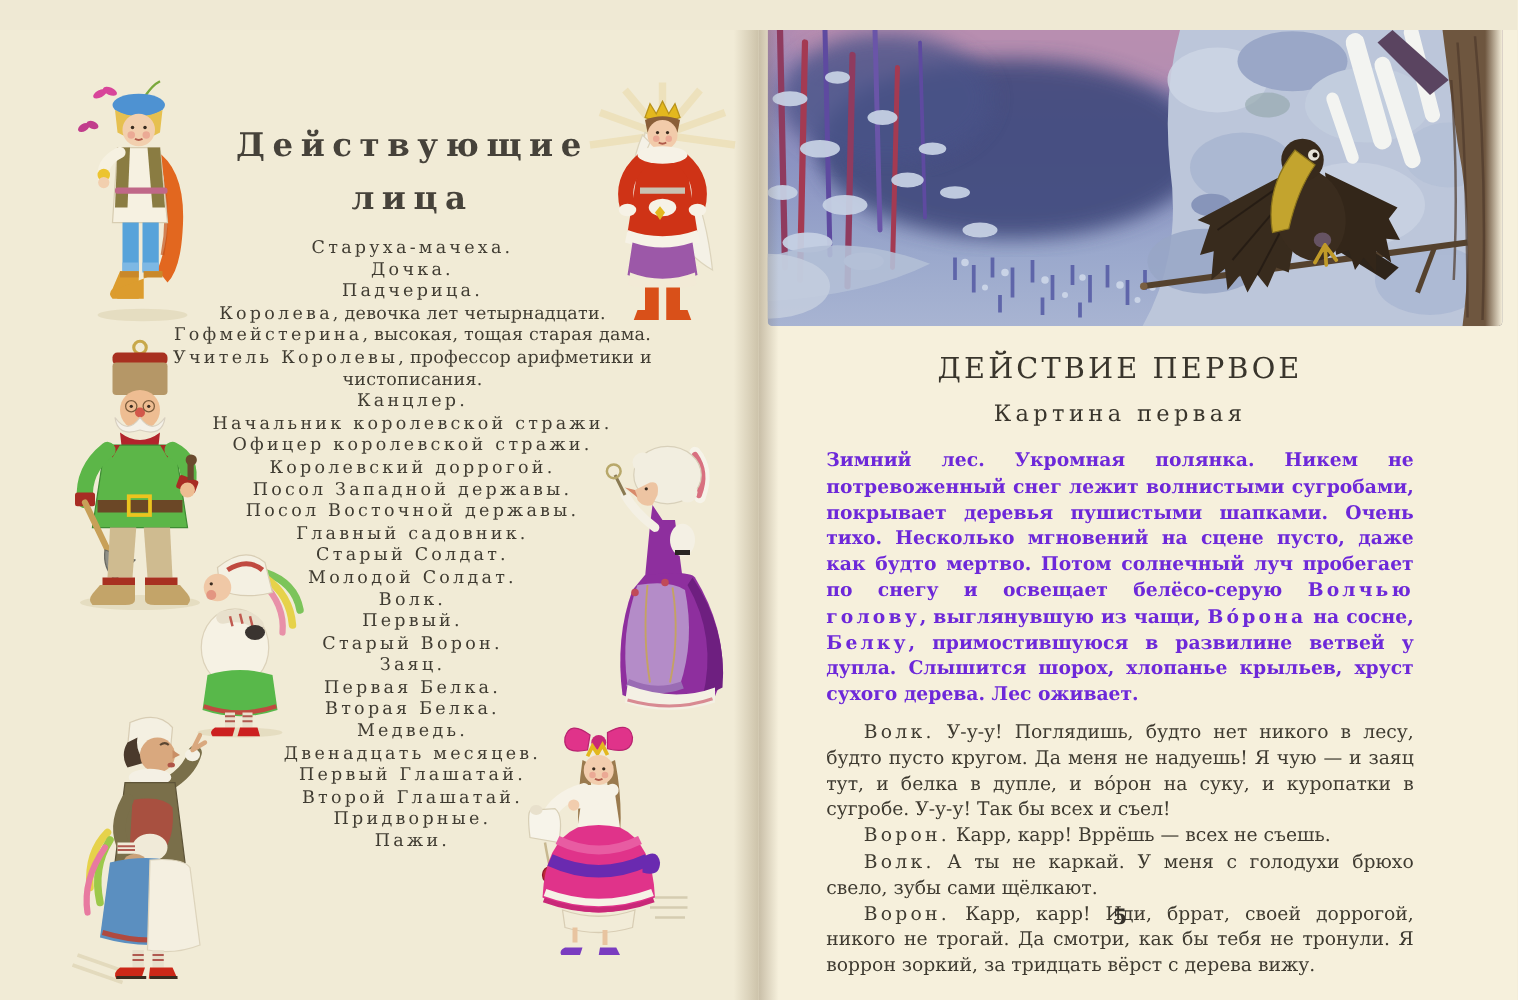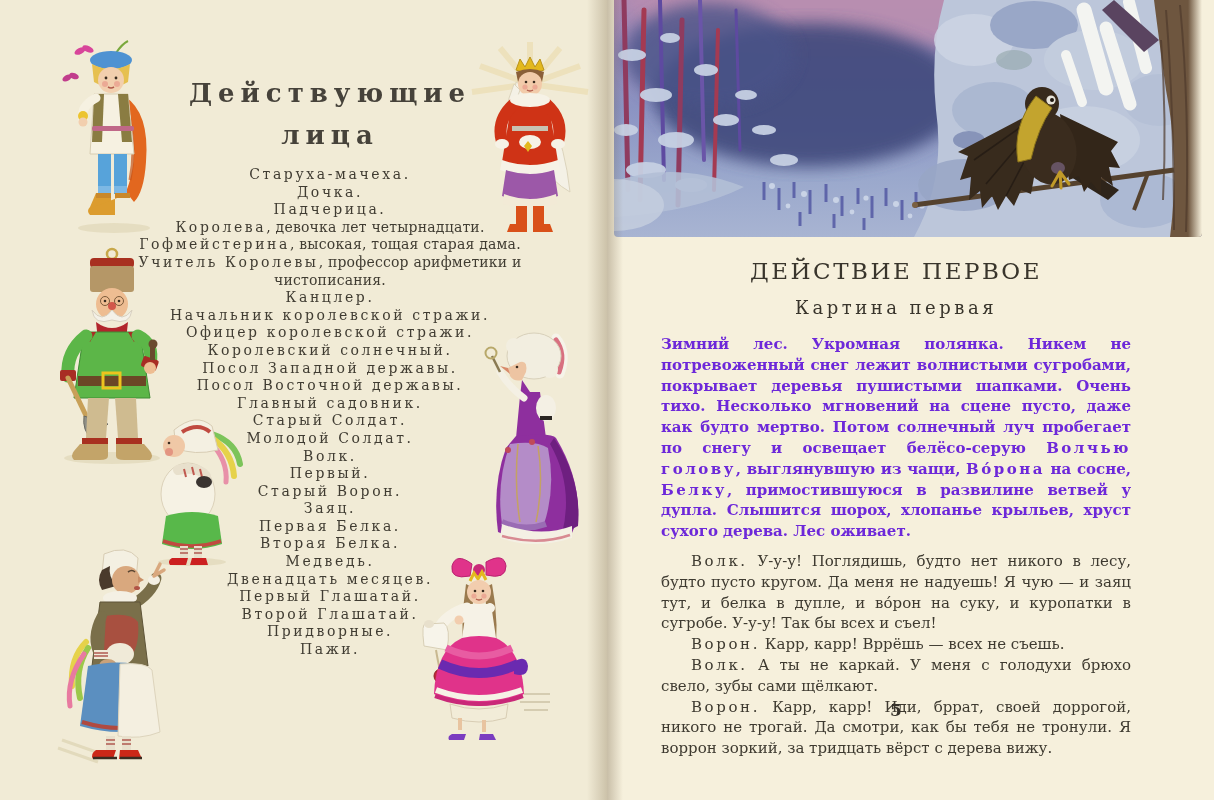--- a/index.html
+++ b/index.html
@@ -1,18 +1,18 @@
 <!DOCTYPE html>
 <html><head>
 <meta charset="utf-8">
 <style>
   html,body{margin:0;padding:0;}
   body{width:1214px;height:800px;overflow:hidden;background:#efe9d4;
        font-family:"DejaVu Serif","Liberation Serif",serif;color:#3e3a30;}
-  .spread{position:relative;width:1214px;height:615px;}
+  .spread{position:relative;width:1214px;height:615px;margin-top:24px;}
   .page{position:absolute;top:0;height:800px;}
   .page.left{left:0;width:607px;background:#f1ebd6;}
   .page.right{left:607px;width:607px;background:#f6f0dc;}
   
   .page.left::after{content:"";position:absolute;top:0;right:0;width:20px;height:100%;
      background:linear-gradient(to right,rgba(120,100,60,0),rgba(110,90,55,.28));pointer-events:none;}
   .page.right::before{content:"";position:absolute;top:0;left:0;width:16px;height:100%;
      background:linear-gradient(to right,rgba(95,75,45,.30),rgba(95,75,45,0));pointer-events:none;z-index:5;}
   
   .cast-title{position:absolute;left:90px;top:72px;width:480px;margin:0;text-align:center;
@@ -282,21 +282,21 @@
     <div class="cast">
         <div class="cast-line"><span class="sp">Старуха-мачеха.</span></div>
         <div class="cast-line"><span class="sp">Дочка.</span></div>
         <div class="cast-line"><span class="sp">Падчерица.</span></div>
         <div class="cast-line"><span class="sp">Королева</span><span class="pl">, девочка лет четырнадцати.</span></div>
         <div class="cast-line"><span class="sp">Гофмейстерина</span><span class="pl">, высокая, тощая старая дама.</span></div>
         <div class="cast-line"><span class="sp">Учитель Королевы</span><span class="pl">, профессор арифметики и чистописания.</span></div>
         <div class="cast-line"><span class="sp">Канцлер.</span></div>
         <div class="cast-line"><span class="sp">Начальник королевской стражи.</span></div>
         <div class="cast-line"><span class="sp">Офицер королевской стражи.</span></div>
-        <div class="cast-line"><span class="sp">Королевский солнечный.</span></div>
+        <div class="cast-line"><span class="sp">Королевский доррогой.</span></div>
         <div class="cast-line"><span class="sp">Посол Западной державы.</span></div>
         <div class="cast-line"><span class="sp">Посол Восточной державы.</span></div>
         <div class="cast-line"><span class="sp">Главный садовник.</span></div>
         <div class="cast-line"><span class="sp">Старый Солдат.</span></div>
         <div class="cast-line"><span class="sp">Молодой Солдат.</span></div>
         <div class="cast-line"><span class="sp">Волк.</span></div>
         <div class="cast-line"><span class="sp">Первый.</span></div>
         <div class="cast-line"><span class="sp">Старый Ворон.</span></div>
         <div class="cast-line"><span class="sp">Заяц.</span></div>
         <div class="cast-line"><span class="sp">Первая Белка.</span></div>

